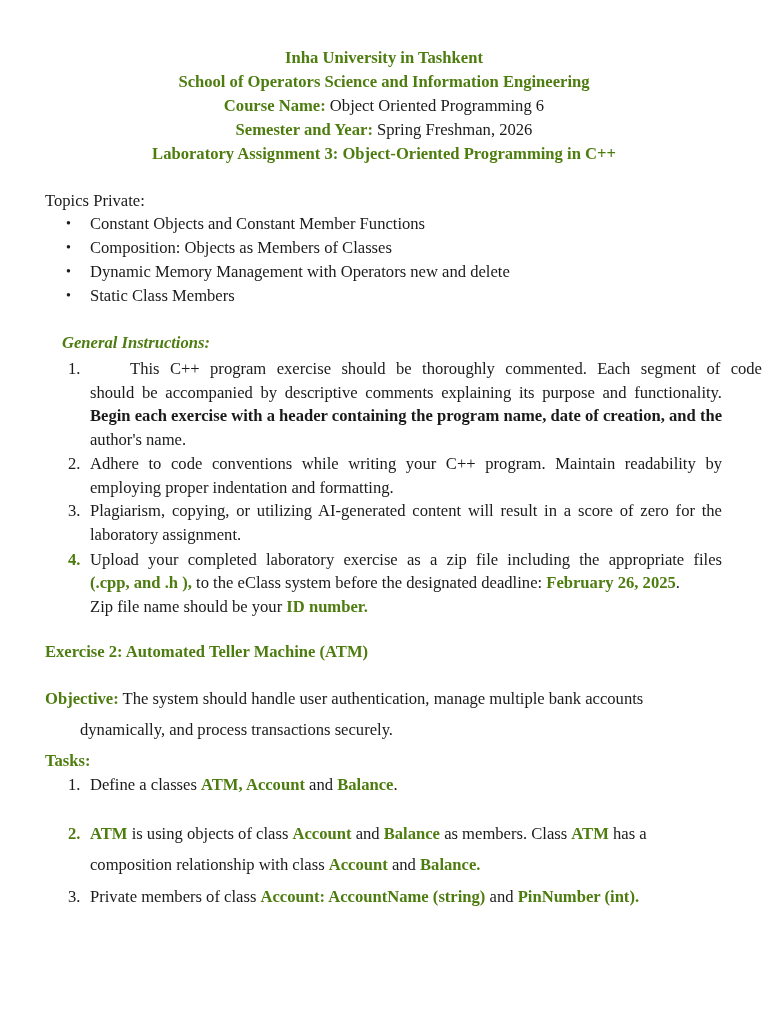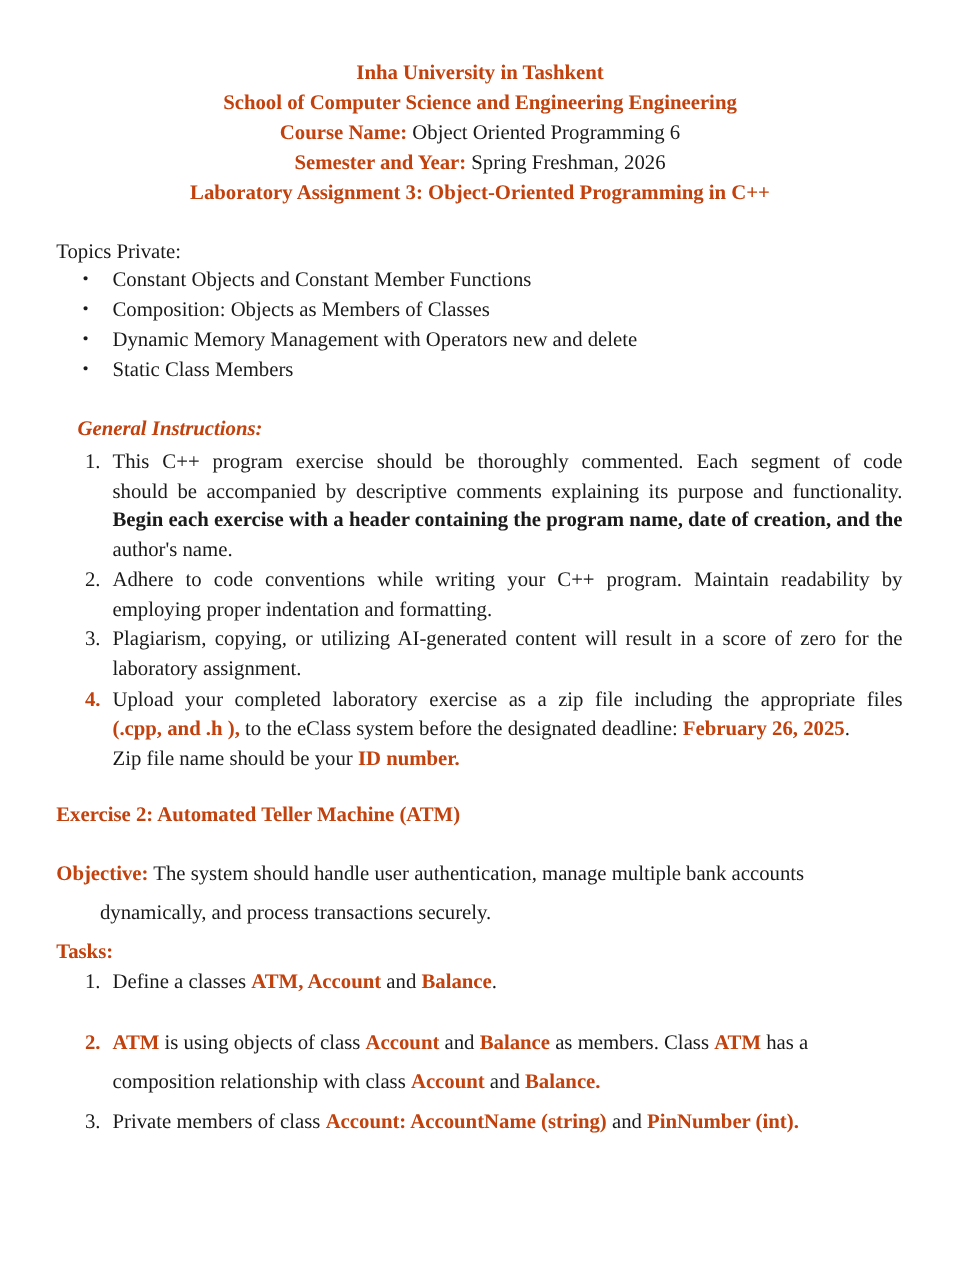--- a/index.html
+++ b/index.html
@@ -4,35 +4,35 @@
 <style>
   html, body { margin: 0; padding: 0; background: #ffffff; }
   body {
     width: 768px; height: 1024px; overflow: hidden; position: relative;
     font-family: "Liberation Serif", "DejaVu Serif", serif;
     color: #1a1a1a; font-size: 16.6px;
   }
   .page { position: absolute; left: 0; top: 0; width: 768px; height: 1024px; }
   .header { position: absolute; top: 46px; left: 0; width: 768px; text-align: center; }
   .header .line { line-height: 24px; height: 24px; white-space: nowrap; }
-  b { font-weight: bold; color: #c2410c; }
+  b { font-weight: bold; color: #4d7c0f; }
   .abs { position: absolute; white-space: nowrap; }
   .bullet { position: absolute; left: 66px; font-size: 14px; }
   .num { position: absolute; left: 68px; }
   .just { position: absolute; left: 90px; width: 632px; text-align: justify; text-align-last: justify; white-space: nowrap; }
   .wrap { position: absolute; left: 90px; white-space: nowrap; }
 </style>
 </head>
 <body>
 
 <div class="page">
 
   <div class="header">
     <div class="line"><b>Inha University in Tashkent</b></div>
-    <div class="line"><b>School of Computer Science and Engineering Engineering</b></div>
+    <div class="line"><b>School of Operators Science and Information Engineering</b></div>
     <div class="line"><b>Course Name:</b><span> Object Oriented Programming 6</span></div>
     <div class="line"><b>Semester and Year:</b><span> Spring Freshman, 2026</span></div>
     <div class="line"><b>Laboratory Assignment 3: Object-Oriented Programming in C++</b></div>
   </div>
 
   <div class="abs" style="left:45px; top:191px;">Topics Private:</div>
   <div>
     <span class="bullet" style="top:216px;">•</span>
     <div class="abs" style="left:90px; top:214px;">Constant Objects and Constant Member Functions</div>
     <span class="bullet" style="top:240px;">•</span>
@@ -40,21 +40,21 @@
     <span class="bullet" style="top:264px;">•</span>
     <div class="abs" style="left:90px; top:262px;">Dynamic Memory Management with Operators new and delete</div>
     <span class="bullet" style="top:288px;">•</span>
     <div class="abs" style="left:90px; top:286px;">Static Class Members</div>
   </div>
 
   <div class="abs" style="left:62px; top:333px;font-style:italic;"><b>General Instructions:</b></div>
 
   <div>
     <span class="num" style="top:359px;">1.</span>
-    <div class="just" style="top:359px;">This C++ program exercise should be thoroughly commented. Each segment of code</div>
+    <div class="just" style="top:359px;margin-left:40px;">This C++ program exercise should be thoroughly commented. Each segment of code</div>
     <div class="just" style="top:383px;">should be accompanied by descriptive comments explaining its purpose and functionality.</div>
     <div class="just" style="top:406px;font-weight:bold;">Begin each exercise with a header containing the program name, date of creation, and the</div>
     <div class="wrap" style="top:430px;">author's name.</div>
   </div>
 
   <div>
     <span class="num" style="top:454px;">2.</span>
     <div class="just" style="top:454px;">Adhere to code conventions while writing your C++ program. Maintain readability by</div>
     <div class="wrap" style="top:478px;">employing proper indentation and formatting.</div>
   </div>

